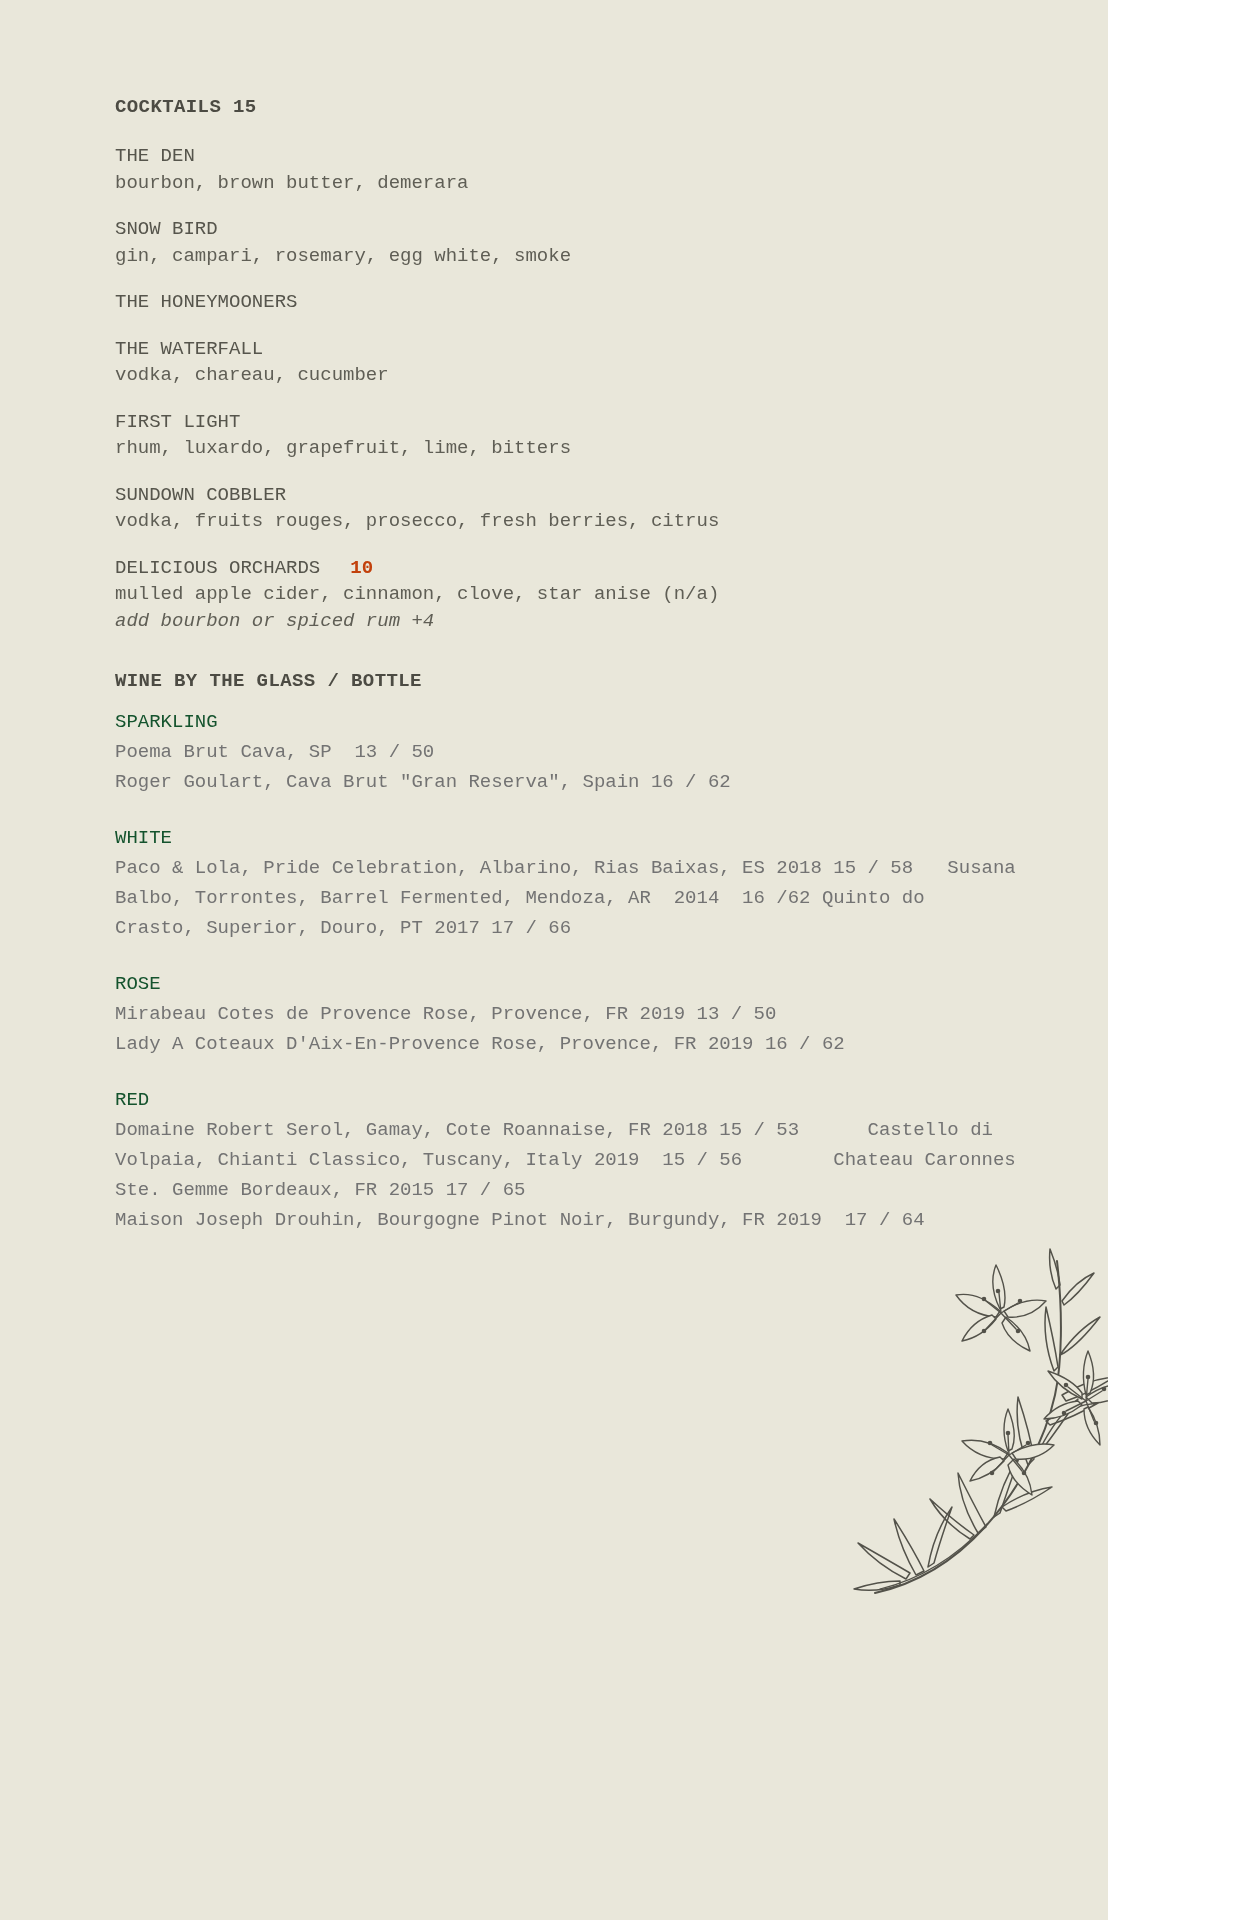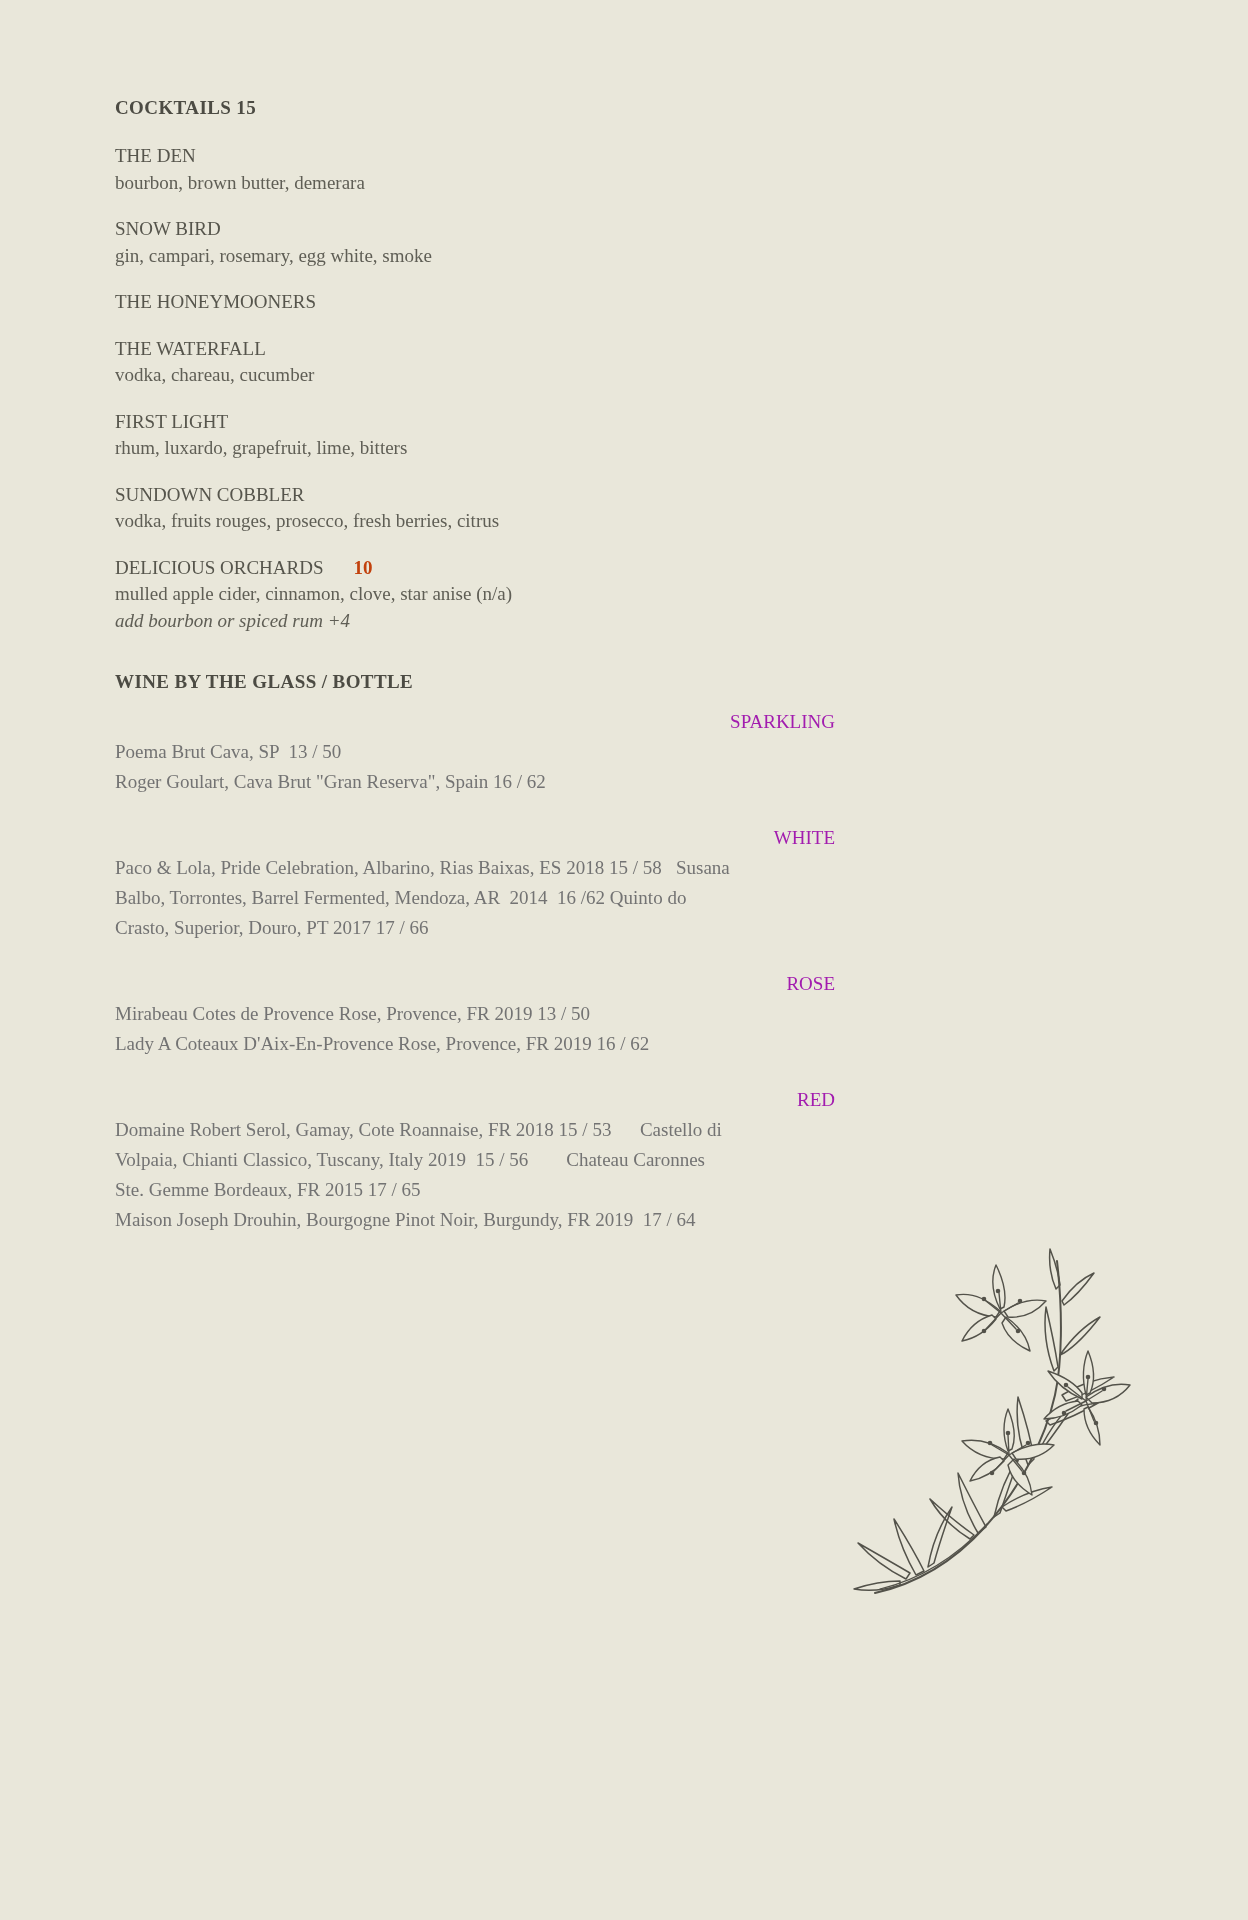--- a/index.html
+++ b/index.html
@@ -1,21 +1,21 @@
 <!DOCTYPE html>
 <html><head>
 <meta charset="utf-8">
 <style>
   html,body { margin:0; padding:0; }
   .page {
     position:relative;
-    width:1248px;
+    width:1108px;
     height:1920px;
     background:#e9e7da;
-    font-family:Liberation Serif, serif;
+    font-family:Liberation Mono, monospace;
     color:#5f5e55;
     overflow:hidden;
   }
   .content {
     position:absolute;
     left:115px;
     top:96px;
     width:720px;
   }
   .menu-heading {
@@ -31,21 +31,21 @@
     font-size:19px;
     line-height:26.5px;
   }
   .cocktail-name { color:#56554c; }
   .cocktail-price { font-weight:700; color:#c2410c; margin-left:30px; }
   .cocktail-ingredients { color:#5f5e55; }
   .cocktail-note { font-style:italic; color:#5f5e55; }
   .wine-block { margin-top:36px; }
   .wine-block .menu-heading { margin-bottom:14px; }
   .wine-section { margin-bottom:26px; font-size:19px; }
-  .wine-section-name { line-height:30px; color:#a21caf;text-align:right; }
+  .wine-section-name { line-height:30px; color:#14532d; }
   .wine-line { line-height:30px; white-space:pre; color:#737373; }
   .illustration {
     position:absolute;
     left:850px;
     top:1245px;
     width:300px;
     height:365px;
   }
 </style>
 </head>

